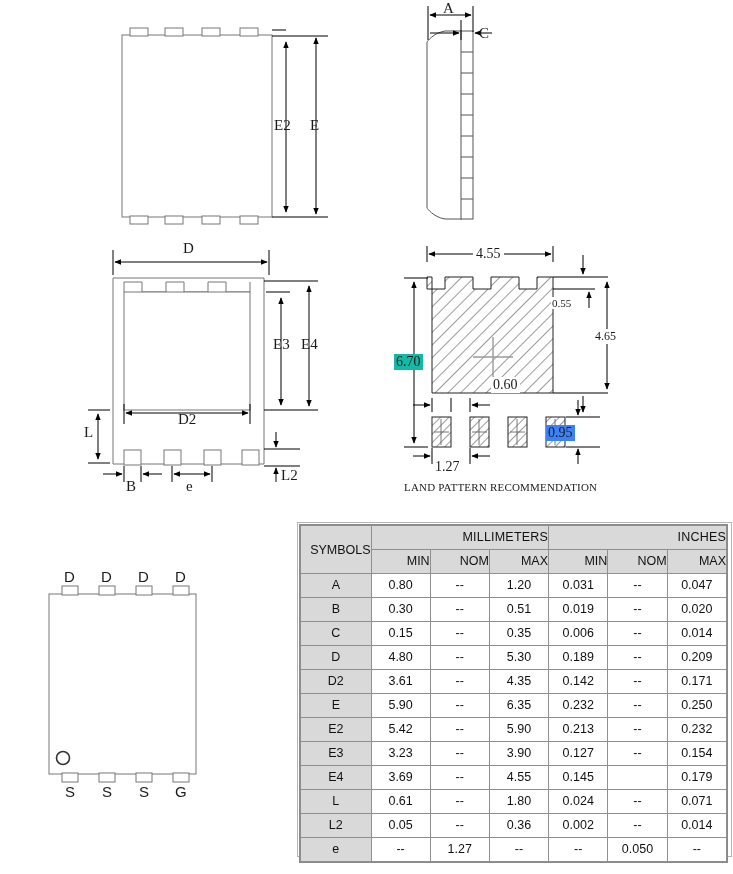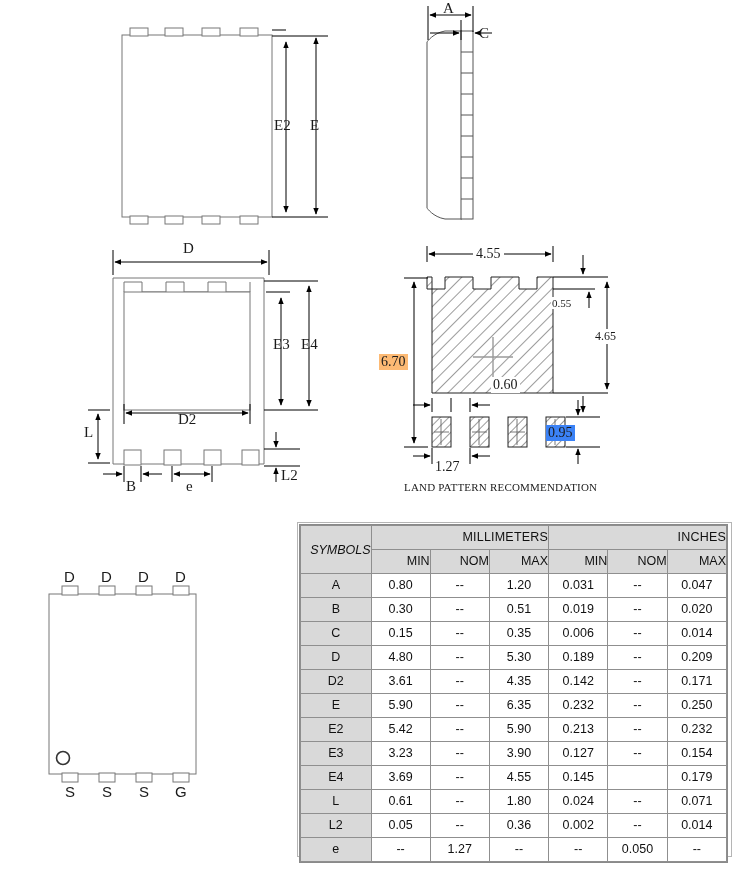--- a/index.html
+++ b/index.html
@@ -22,21 +22,21 @@
   #spec-table td,#spec-table th{
     border:1px solid #8f8f8f;
     text-align:center;vertical-align:middle;
     font-size:12.5px;font-weight:normal;color:#111;
     padding:0;height:23px;line-height:23px;
   }
   #spec-table th{background:#d9d9d9;text-align:right;}
   #spec-table td.sym{background:#d9d9d9;width:70px;}
   #spec-table td.val{width:59.5px;background:#fff;}
   #spec-table th.grp{height:23px;line-height:23px;letter-spacing:.2px;}
-  #spec-table th.symhead{width:70px;height:46px;line-height:46px;font-style:italic;}
+  #spec-table th.symhead{width:70px;height:46px;line-height:46px;}
   .tbl-wrap{position:absolute;left:297px;top:522px;width:433px;height:333px;
             border:1px solid #b5b5b5;background:#fff;}
 </style>
 </head>
 <body>
 
 <div class="stage">
 
 <svg width="733" height="874" viewBox="0 0 733 874">
   <defs>
@@ -232,21 +232,21 @@
 <div class="lbl" style="left:183px;top:240px;font-size:15px;">D</div>
 <div class="lbl" style="left:178px;top:411px;font-size:15px;">D2</div>
 <div class="lbl" style="left:273px;top:336px;font-size:15px;">E3</div>
 <div class="lbl" style="left:301px;top:336px;font-size:15px;">E4</div>
 <div class="lbl" style="left:84px;top:424px;font-size:15px;">L</div>
 <div class="lbl" style="left:281px;top:467px;font-size:15px;">L2</div>
 <div class="lbl" style="left:126px;top:478px;font-size:15px;">B</div>
 <div class="lbl" style="left:186px;top:478px;font-size:15px;">e</div>
 
 <div class="lbl" style="left:473px;top:246px;font-size:14px;background:#fff;padding:0 3px;">4.55</div>
-<div class="lbl" style="left:379px;top:354px;font-size:14px;background:#fdba74;padding:0 2px;">6.70</div>
+<div class="lbl" style="left:394px;top:354px;font-size:14px;background:#14b8a6;padding:0 2px;">6.70</div>
 <div class="lbl" style="left:551px;top:297px;font-size:11px;background:#fff;padding:0 1px;">0.55</div>
 <div class="lbl" style="left:593px;top:329px;font-size:12px;background:#fff;padding:0 2px;">4.65</div>
 <div class="lbl" style="left:491px;top:377px;font-size:14px;background:#fff;padding:0 2px;">0.60</div>
 <div class="lbl" style="left:546px;top:425px;font-size:14px;background:#3b82f6;padding:0 2px;">0.95</div>
 <div class="lbl" style="left:433px;top:459px;font-size:14px;background:#fff;padding:0 2px;">1.27</div>
 
 <div class="lbl" style="left:404px;top:481px;font-size:11px;letter-spacing:.2px;">LAND PATTERN RECOMMENDATION</div>
 
 <div class="lbl" style="left:64px;top:568px;font-size:15px;font-family:'Liberation Sans',sans-serif;">D</div>
 <div class="lbl" style="left:101px;top:568px;font-size:15px;font-family:'Liberation Sans',sans-serif;">D</div>

